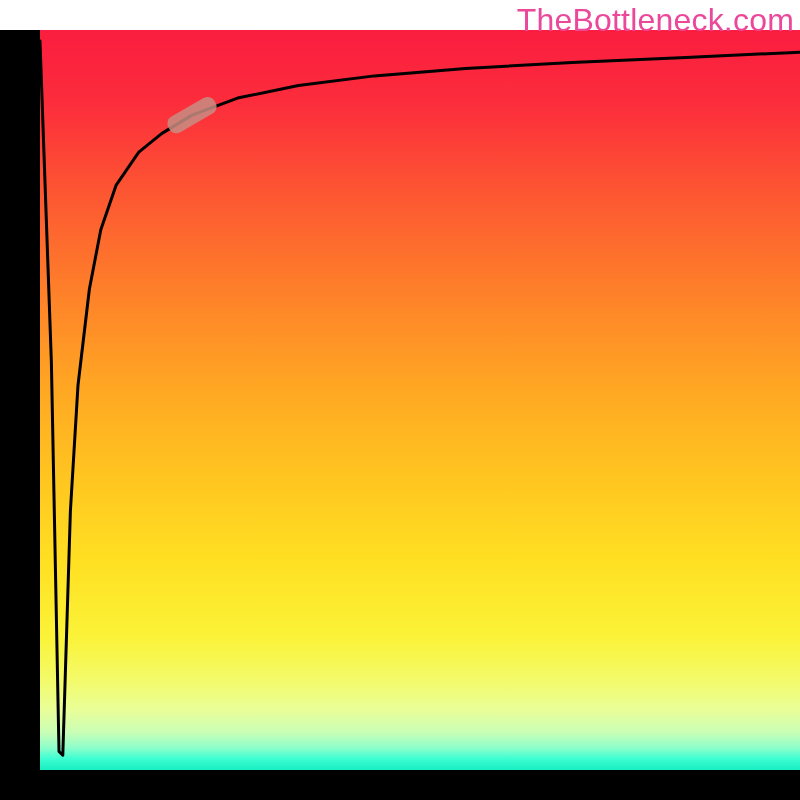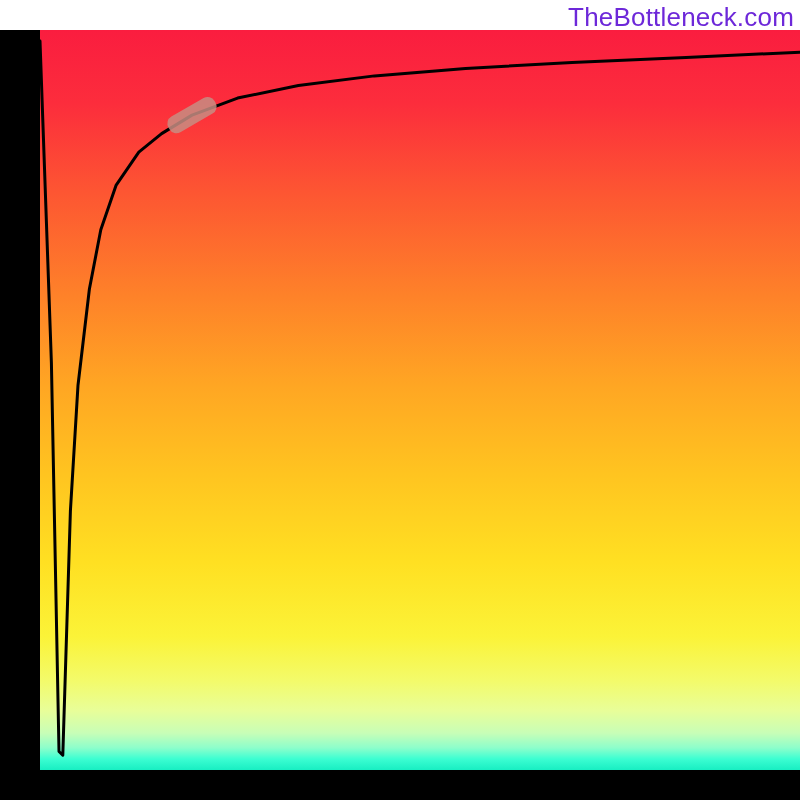--- a/index.html
+++ b/index.html
@@ -13,23 +13,23 @@
   }
   .figure {
     position: relative;
     width: 800px;
     height: 800px;
   }
   .watermark {
     position: absolute;
     top: 2px;
     right: 6px;
-    font-size: 26px;
+    font-size: 32px;
     font-weight: 400;
-    color: #6d28d9;
+    color: #ec4899;
     letter-spacing: 0.2px;
     z-index: 5;
   }
   .axes-left {
     position: absolute;
     left: 0;
     top: 30px;
     width: 40px;
     height: 770px;
     background: #000000;

